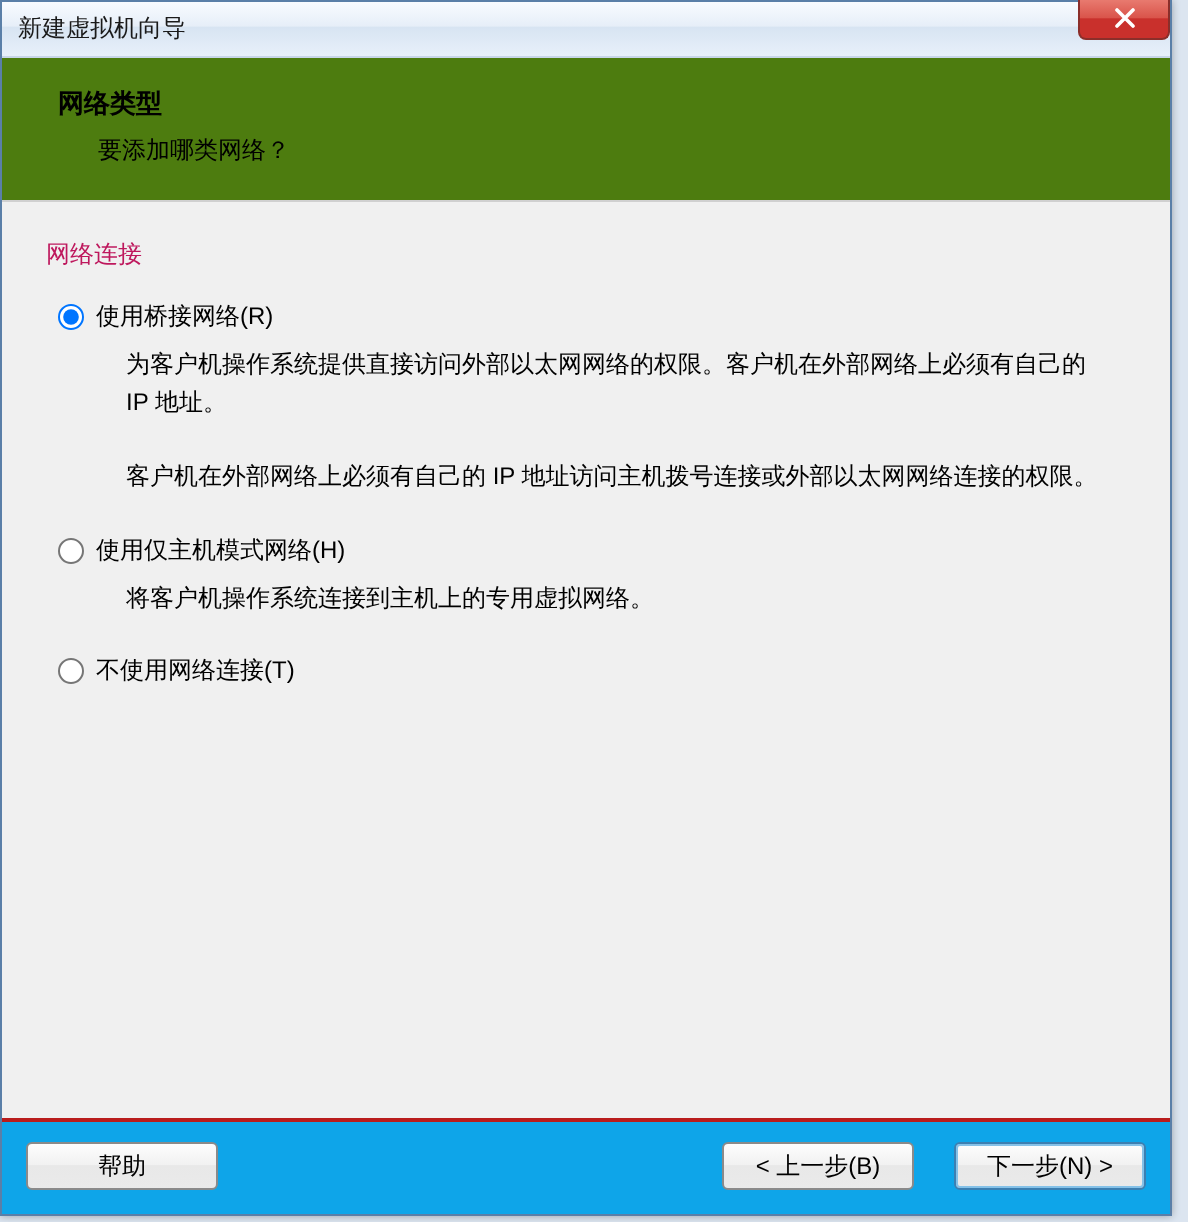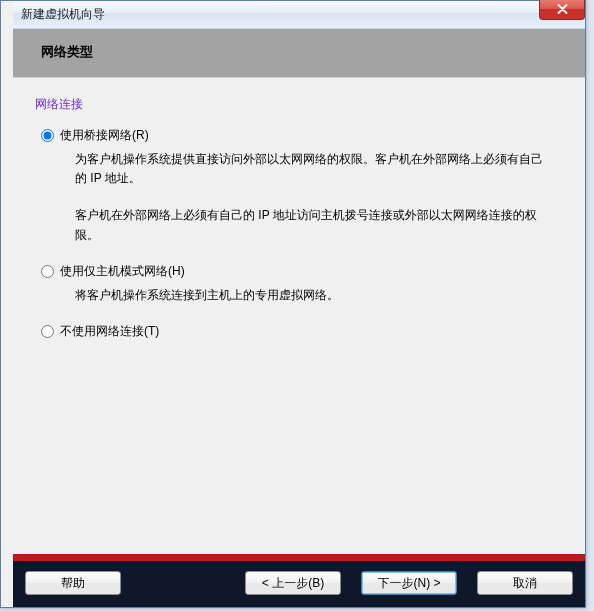--- a/index.html
+++ b/index.html
@@ -12,21 +12,20 @@
       overflow: hidden;
     }
     .window {
       width: 586px;
       height: 608px;
       border: 1px solid #5a7fa8;
       background: #f0f0f0;
       box-shadow: 0 0 4px rgba(0,0,0,0.3);
       display: flex;
       flex-direction: column;
-      padding-left: 12px;
     }
     .titlebar {
       height: 28px;
       background: linear-gradient(to bottom, #f8fbff 0%, #e6eef8 45%, #d7e4f2 46%, #e8f0fa 100%);
       border-bottom: 1px solid #c8d6e8;
       display: flex;
       align-items: center;
       padding-left: 8px;
       position: relative;
     }
@@ -44,21 +43,21 @@
       border: 1px solid #8b2e2a;
       border-top: none;
       border-radius: 0 0 4px 4px;
       display: flex;
       align-items: center;
       justify-content: center;
       cursor: pointer;
     }
     .close-btn svg { width: 11px; height: 10px; }
     .header-area {
-      background: #a3a3a3;
+      background: #4d7c0f;
       border-bottom: 1px solid #d0d0d0;
       padding: 14px 20px 16px 20px;
     }
     .header-title {
       font-weight: bold;
       font-size: 13px;
       color: #000;
       margin-left: 8px;
     }
     .header-sub {
@@ -67,21 +66,21 @@
       margin-top: 6px;
       margin-left: 28px;
     }
     .content-area {
       flex: 1;
       padding: 18px 22px 10px 22px;
       background: #f0f0f0;
     }
     .group-label {
       font-size: 12px;
-      color: #6d28d9;
+      color: #be185d;
       margin-bottom: 14px;
     }
     .radio-row {
       display: flex;
       align-items: center;
       margin-bottom: 6px;
       margin-left: 6px;
     }
     .radio-row input[type="radio"] {
       margin-right: 6px;
@@ -99,23 +98,23 @@
       color: #000;
       margin-left: 40px;
       margin-right: 10px;
       line-height: 1.6;
       margin-bottom: 18px;
     }
     .radio-block-nodesc {
       margin-bottom: 18px;
     }
     .button-bar {
-      border-top: 7px solid #b91c1c;
+      border-top: 2px solid #b91c1c;
       padding: 10px 12px 12px 12px;
-      background: #0f172a;
+      background: #0ea5e9;
       display: flex;
       align-items: center;
     }
     .btn {
       height: 24px;
       min-width: 96px;
       background: linear-gradient(to bottom, #fdfdfd 0%, #f1f1f1 48%, #e8e8e8 49%, #eaeaea 100%);
       border: 1px solid #8a8a8a;
       border-radius: 3px;
       font-size: 12px;
@@ -145,20 +144,21 @@
       <span>
         <svg viewBox="0 0 10 10">
             <path d="M1 1 L9 9 M9 1 L1 9" stroke="#fff" stroke-width="1.8" stroke-linecap="round"></path>
           </svg>
       </span>
     </div>
   </div>
 
   <div class="header-area">
     <div class="header-title">网络类型</div>
+    <div class="header-sub">要添加哪类网络？</div>
   </div>
 
   <div class="content-area">
     <div class="group-label">网络连接</div>
 
     <div>
       <label class="radio-row">
         <input type="radio" name="nettype" checked="" style="">
         <span class="radio-label">使用桥接网络(R)</span>
       </label>
@@ -183,17 +183,16 @@
         <span class="radio-label">不使用网络连接(T)</span>
       </label>
     </div>
   </div>
 
   <div class="button-bar">
     <button class="btn">帮助</button>
     <div class="btn-group-right">
       <button class="btn">&lt; 上一步(B)</button>
       <button class="btn btn-default">下一步(N) &gt;</button>
-      <button class="btn">取消</button>
     </div>
   </div>
 
 </div>
 
 </body></html>

